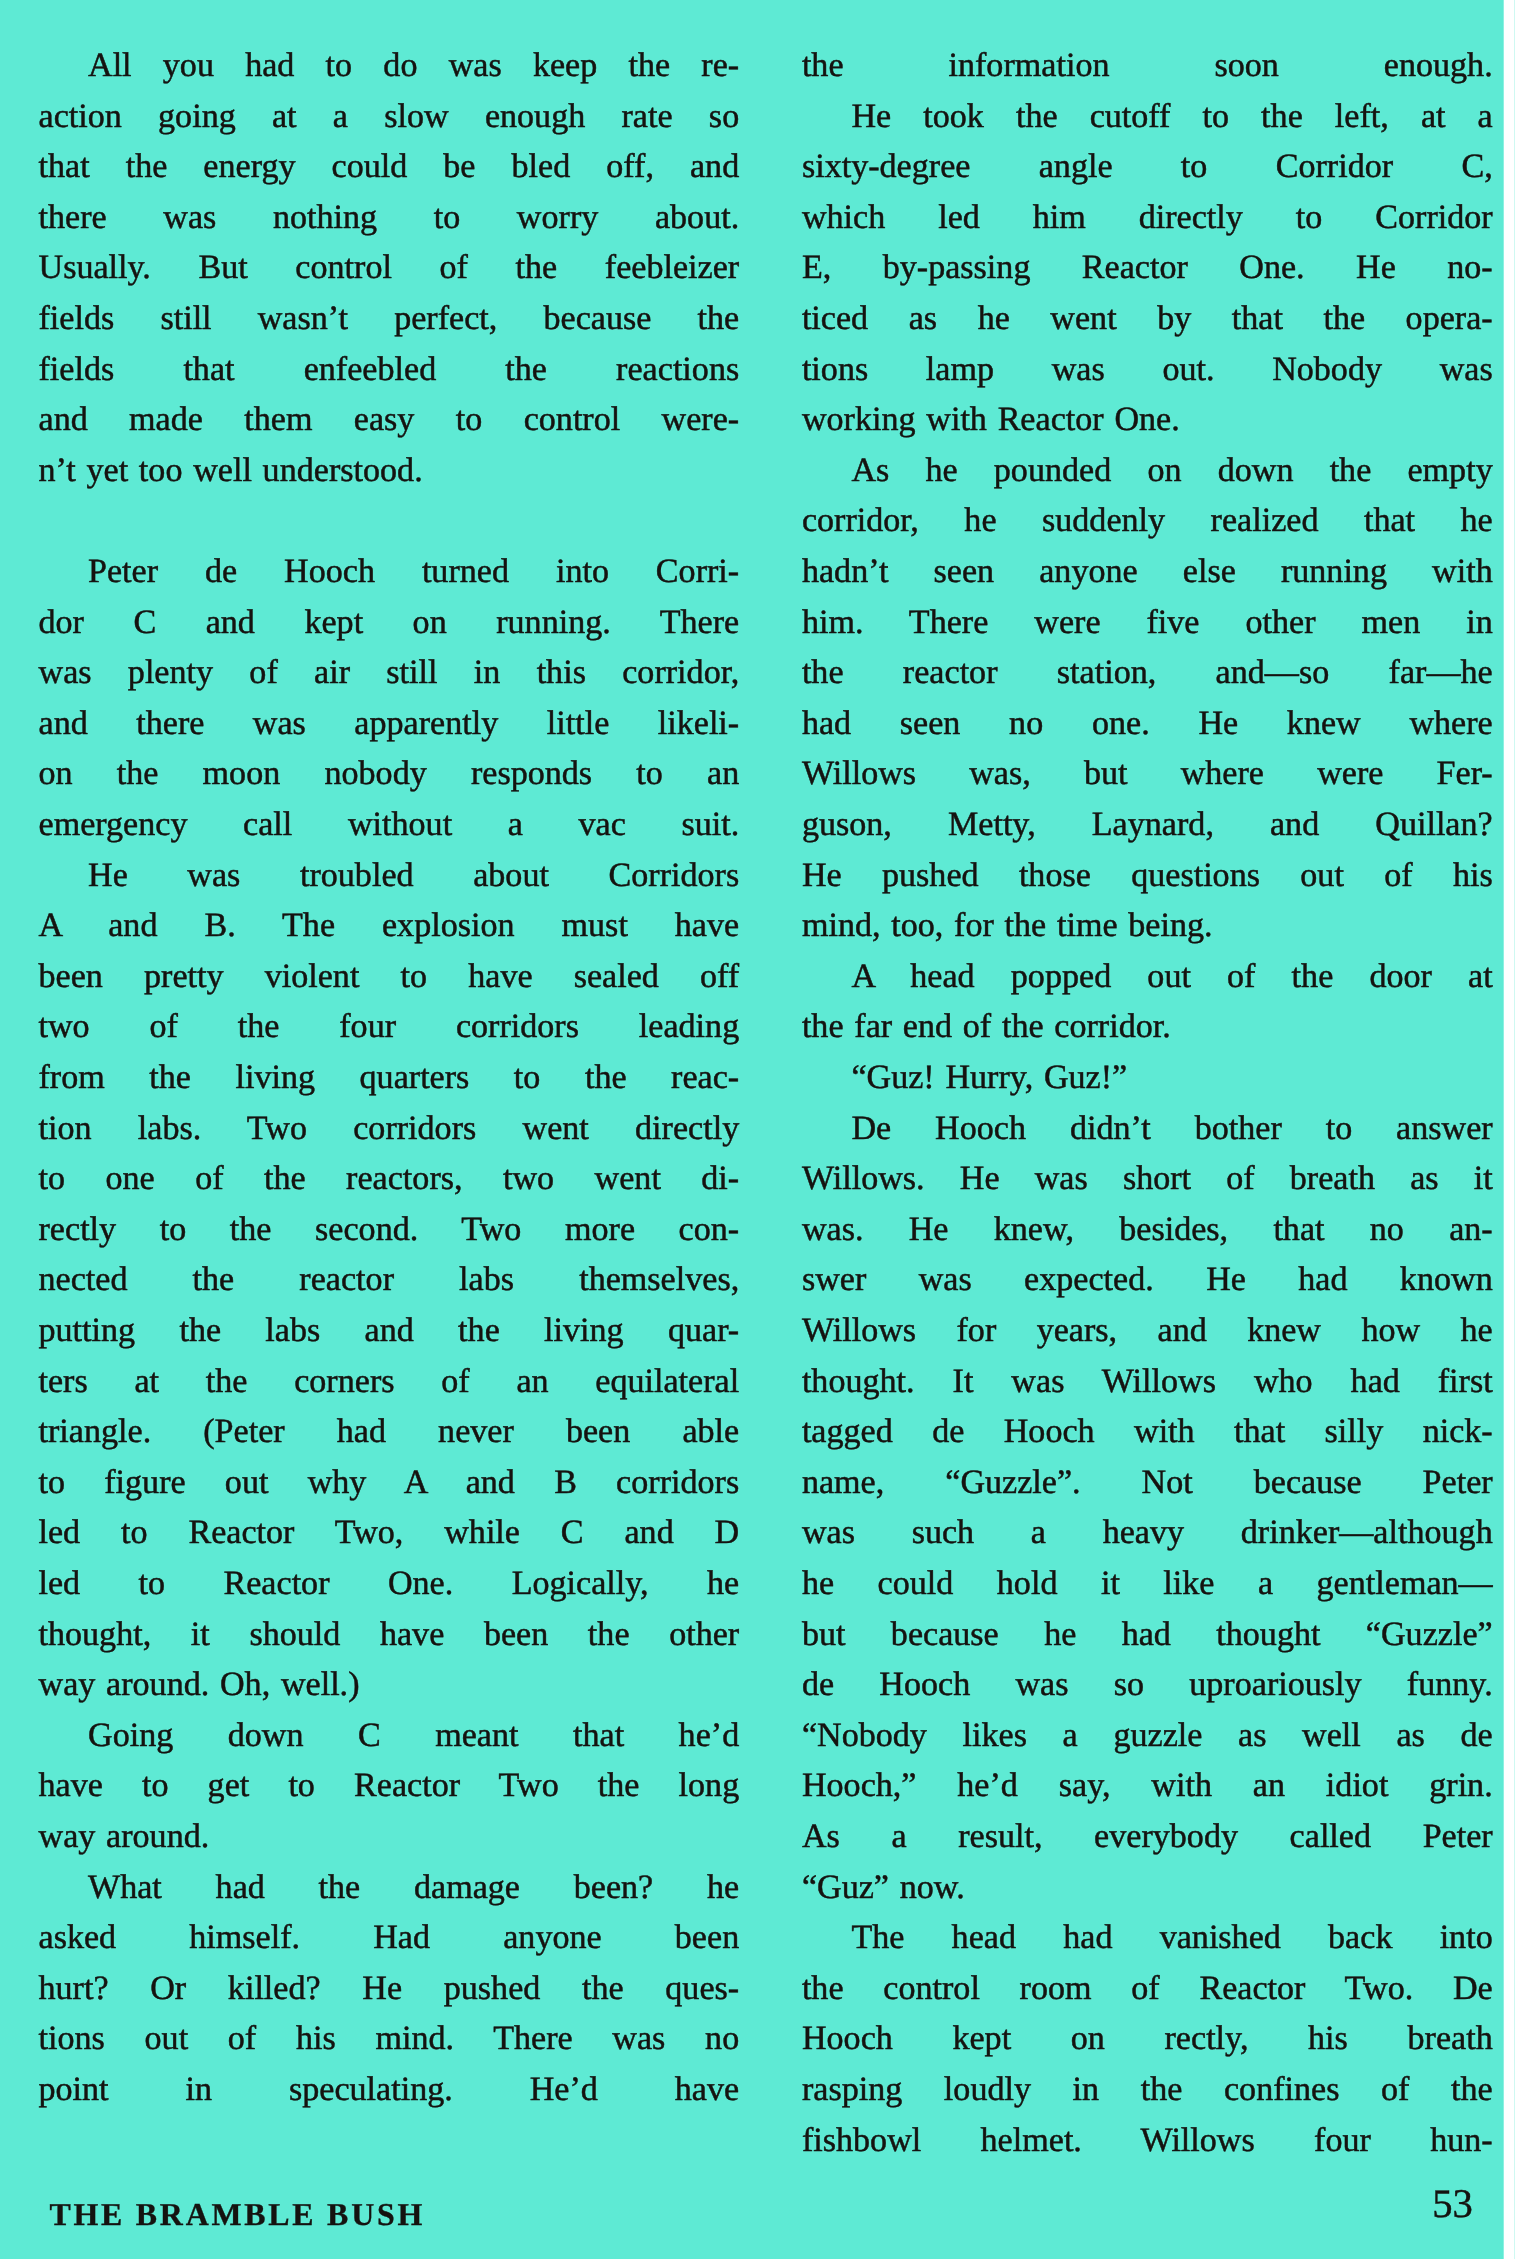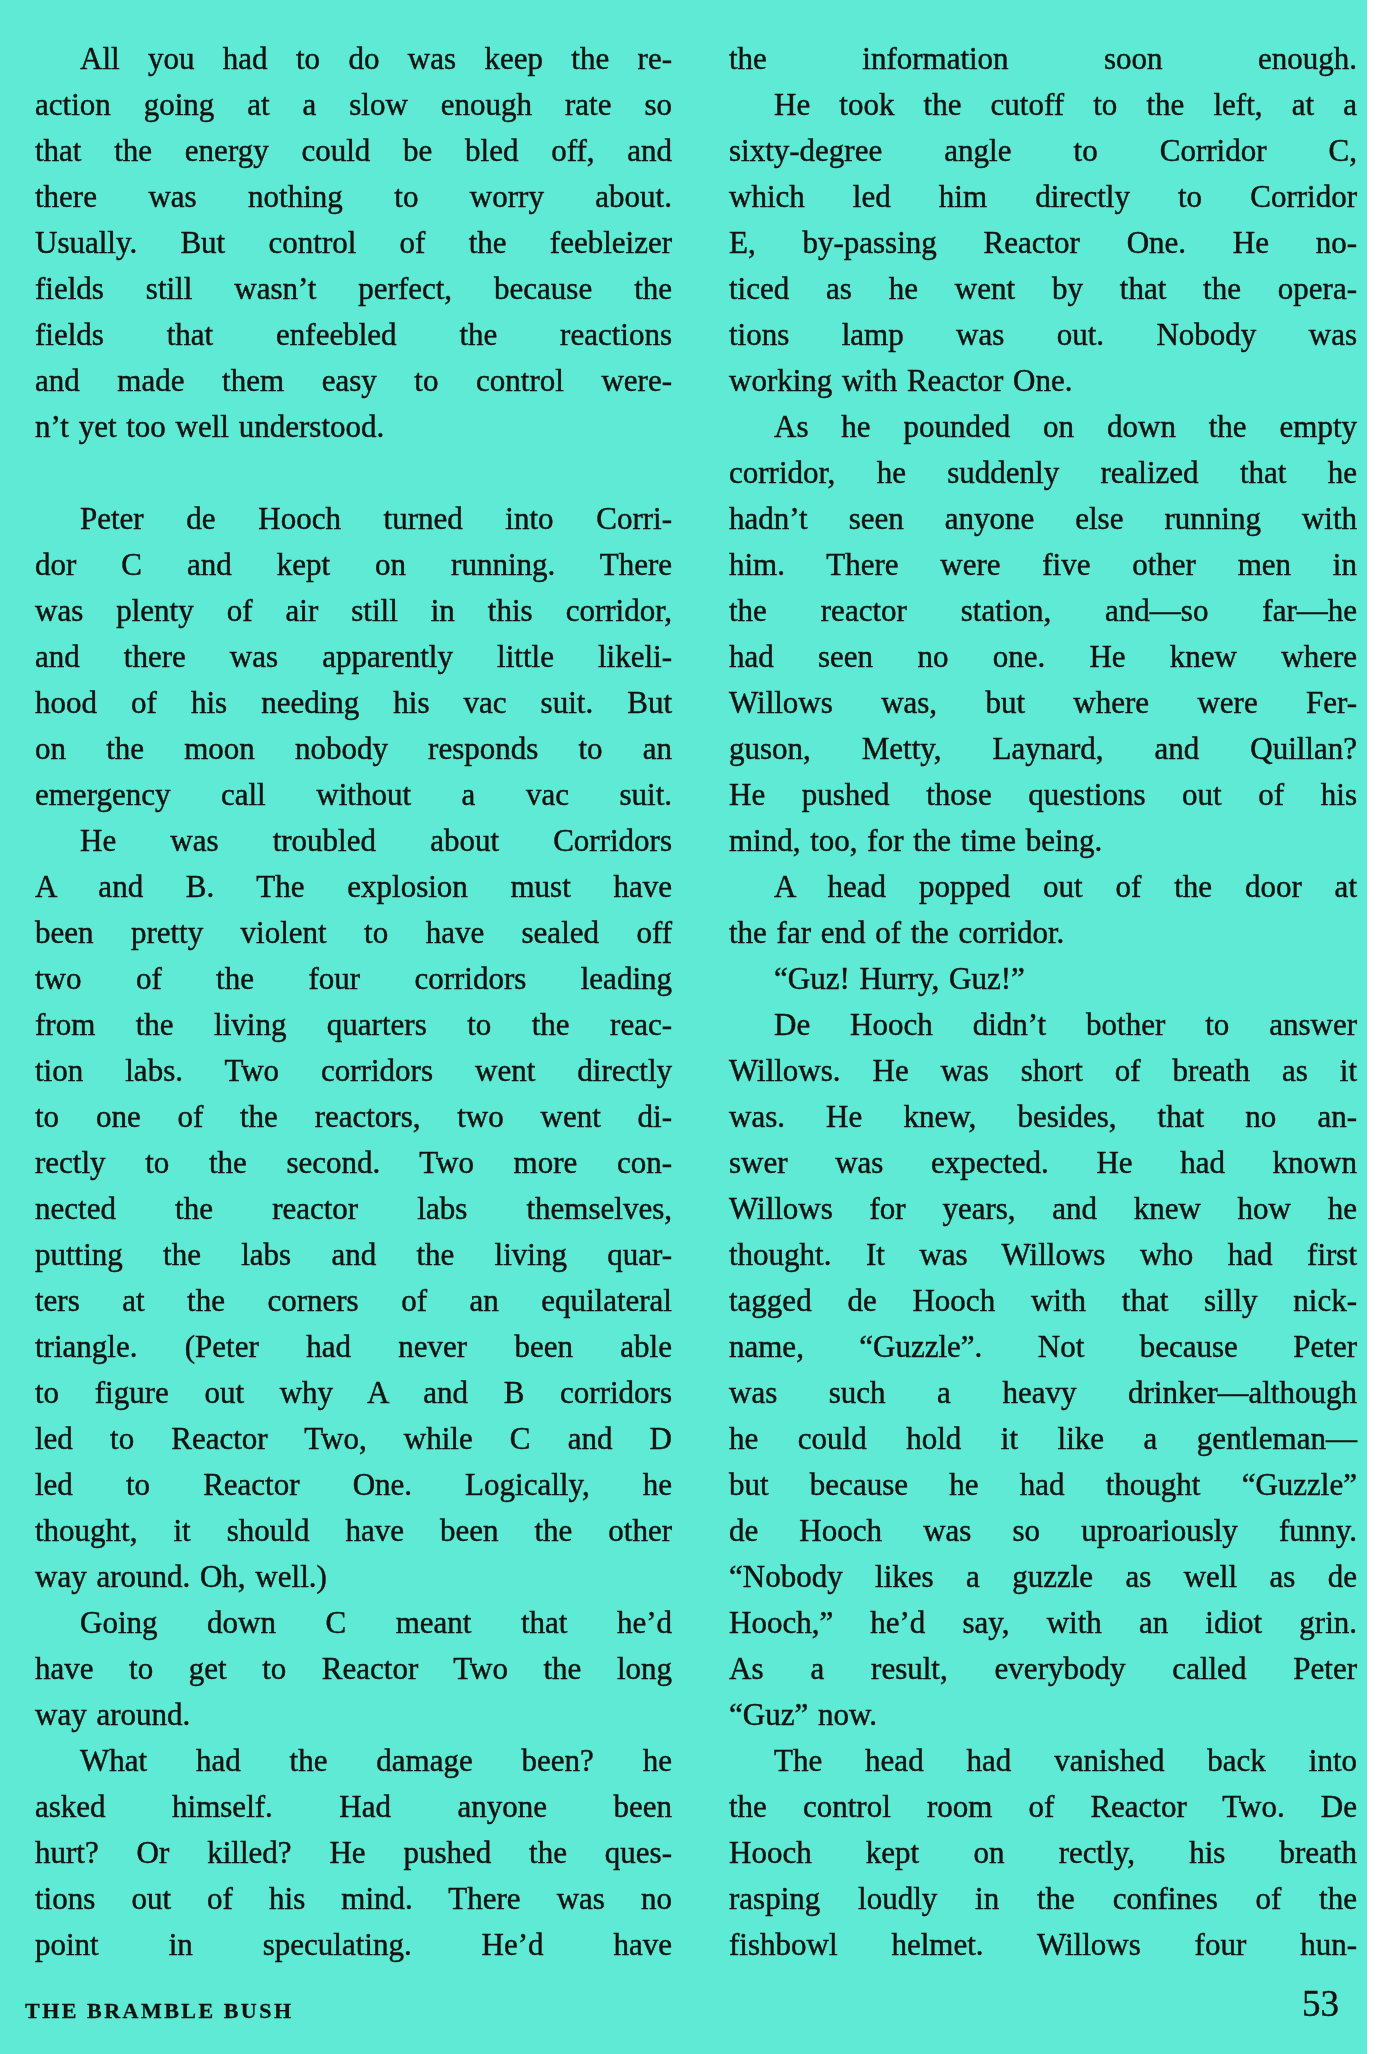--- a/index.html
+++ b/index.html
@@ -28,22 +28,22 @@
     text-align-last:justify;
   }
   .line.ragged{text-align-last:left;}
   .line.indent{padding-left:45px;}
   .italic{}
   .margin-dot{
     position:absolute;right:-22px;top:-2px;
     font-size:31px;
   }
   #footer-title{
-    position:absolute;left:25px;top:1998px;
-    font-size:22px;font-weight:bold;letter-spacing:2.5px;
+    position:absolute;left:45px;top:1998px;
+    font-size:29px;font-weight:bold;letter-spacing:2.5px;
     -webkit-text-stroke:0.3px;
   }
   #page-number{
     position:absolute;left:1302px;top:1982px;
     font-size:37px;
     -webkit-text-stroke:0.4px;
   }
 </style>
 </head>
 <body>
@@ -59,21 +59,20 @@
         <div class="line">fields still wasn’t perfect, because the</div>
         <div class="line">fields that enfeebled the reactions</div>
         <div class="line">and made them easy to control were-</div>
         <div class="line ragged">n’t yet too well understood.</div>
       </div>
       <div class="paragraph gap-before">
         <div class="line indent">Peter de Hooch turned into Corri-</div>
         <div class="line">dor C and kept on running. There</div>
         <div class="line">was plenty of air still in this corridor,</div>
         <div class="line">and there was apparently little likeli-</div>
-        <div class="line">hood of his needing his vac suit. But</div>
         <div class="line">on the moon nobody responds to an</div>
         <div class="line">emergency call without a vac suit.</div>
       </div>
       <div class="paragraph">
         <div class="line indent">He was troubled about Corridors</div>
         <div class="line">A and B. The explosion must have</div>
         <div class="line">been pretty violent to have sealed off</div>
         <div class="line">two of the four corridors leading</div>
         <div class="line">from the living quarters to the reac-</div>
         <div class="line">tion labs. Two corridors went directly</div>

